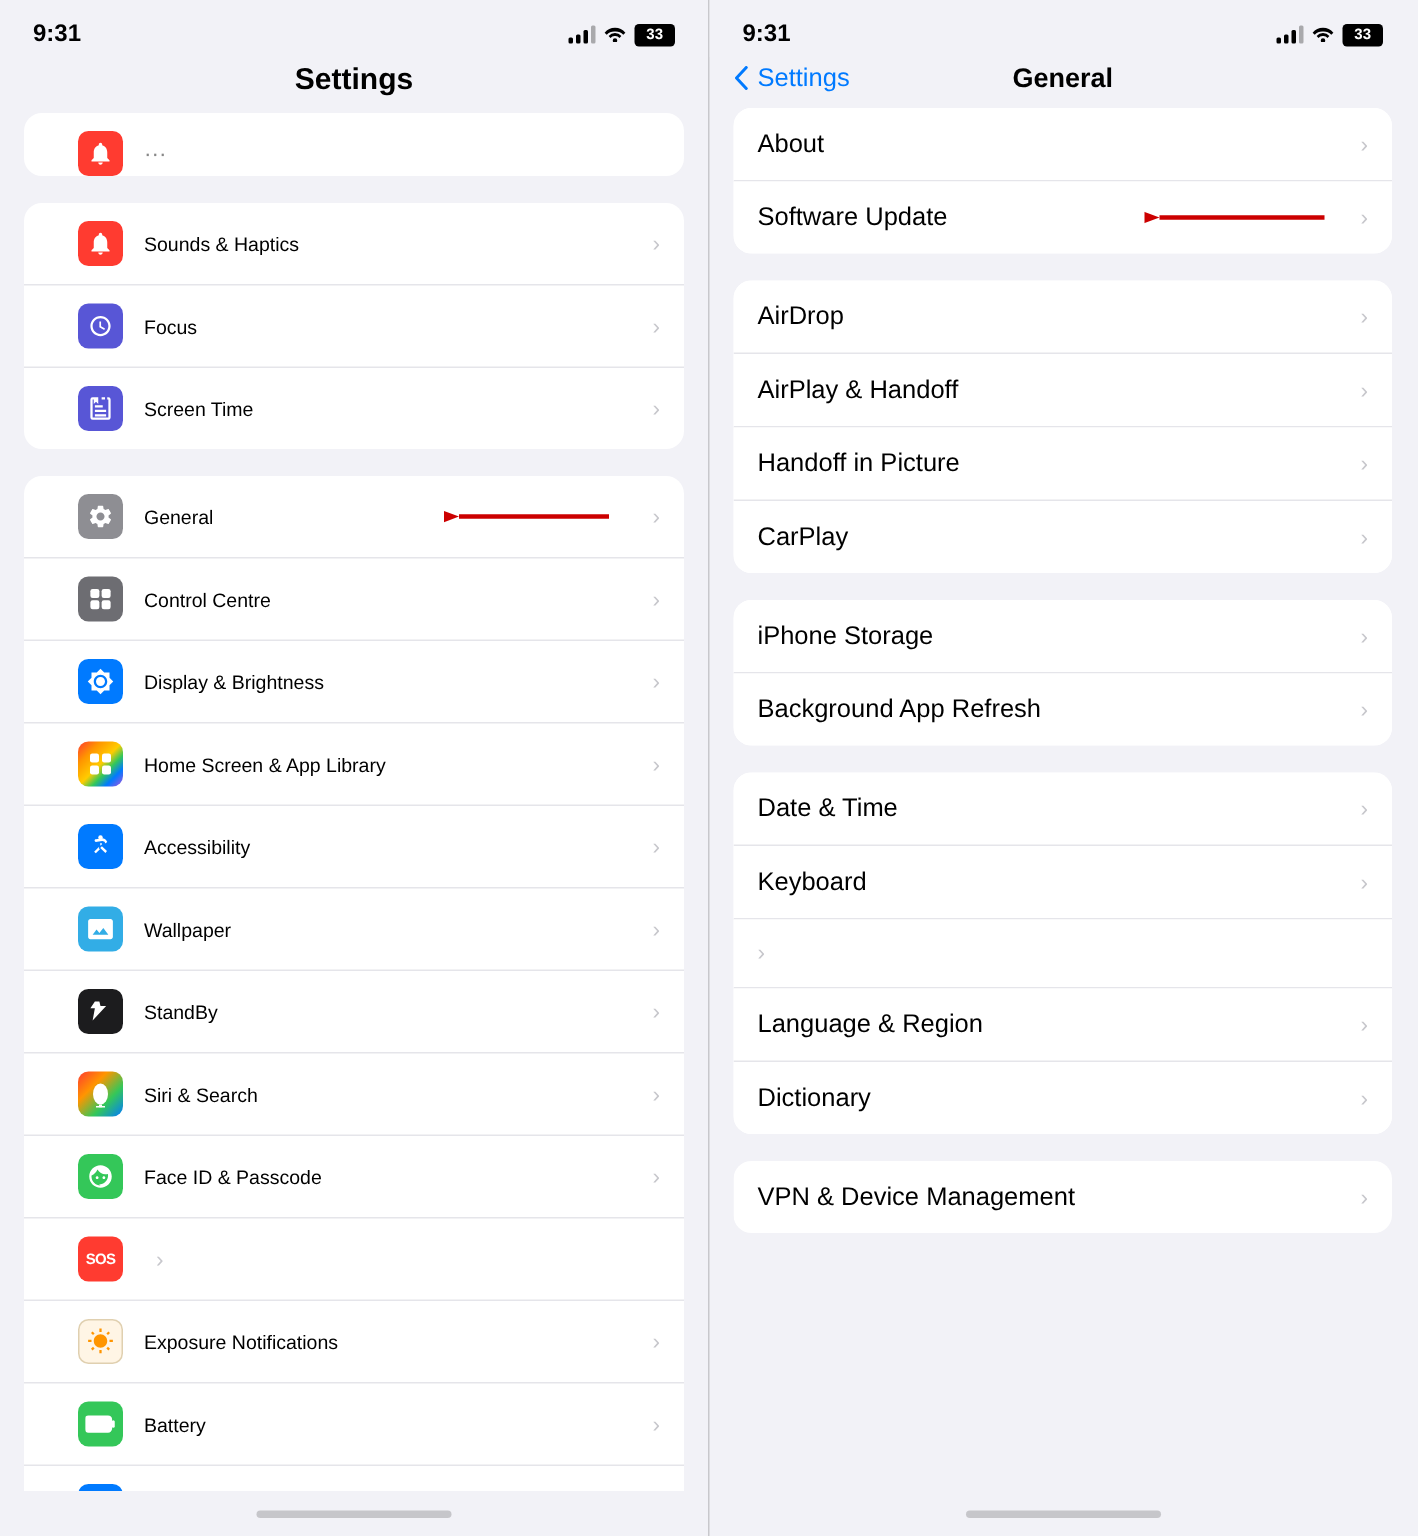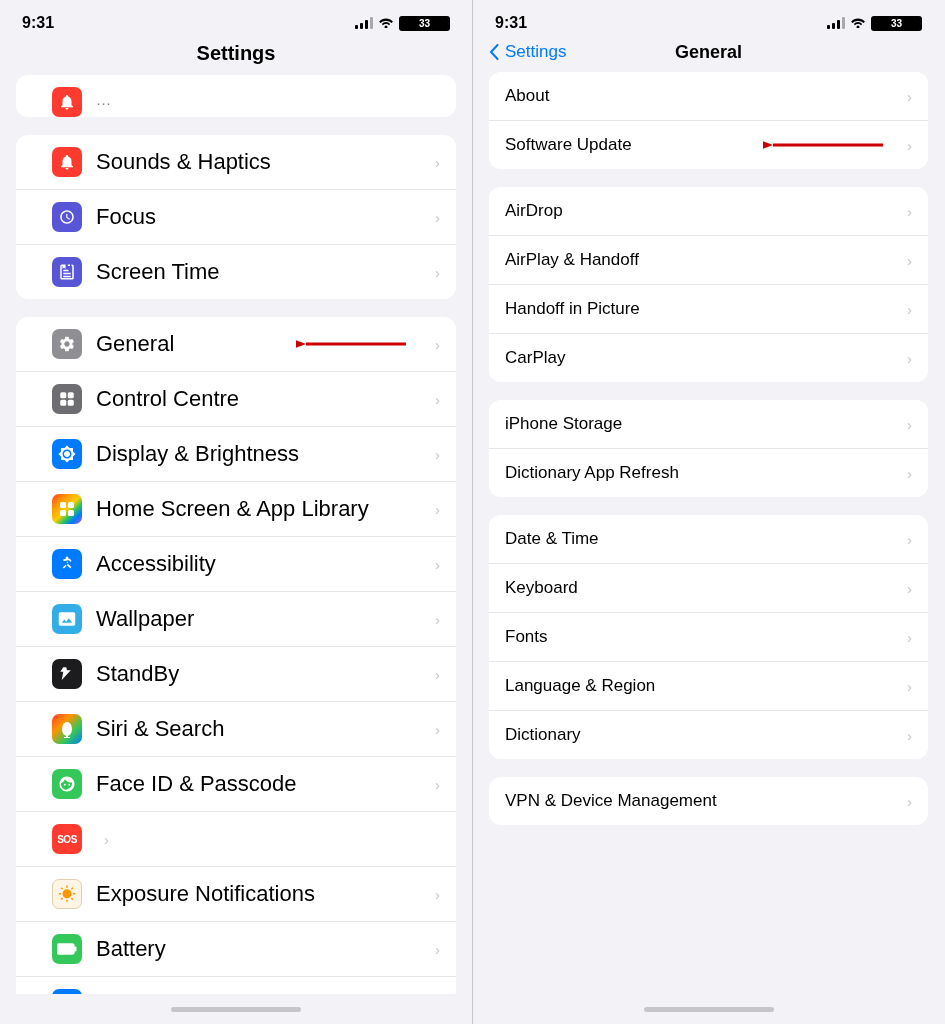--- a/index.html
+++ b/index.html
@@ -60,21 +60,21 @@
     .signal-bars span:nth-child(4) { height: 12px; opacity: 0.3; }
     .wifi-icon {
       font-size: 13px;
       color: #000;
     }
     .battery-icon {
       display: flex;
       align-items: center;
       background: #000;
       border-radius: 3px;
-      padding: 2px 20px;
+      padding: 2px 8px;
       font-size: 10px;
       font-weight: 700;
       color: #fff;
       min-width: 26px;
       justify-content: center;
     }
 
     
     .page-title-bar {
       text-align: center;
@@ -121,21 +121,21 @@
       justify-content: center;
       margin-right: 14px;
       flex-shrink: 0;
       font-size: 16px;
       color: #fff;
       margin-left: 20px;
     }
 
     .row-label {
       flex: 1;
-      font-size: 22px;
+      font-size: 13px;
       color: #000;
     }
 
     .row-chevron {
       color: #c7c7cc;
       font-size: 15px;
       margin-left: 8px;
     }
 
     
@@ -519,36 +519,35 @@
         <span class="plain-row-chevron">›</span>
       </div>
     </div>
 
     <div class="settings-group">
       <div class="plain-row">
         <span class="plain-row-label">iPhone Storage</span>
         <span class="plain-row-chevron">›</span>
       </div>
       <div class="plain-row">
-        <span class="plain-row-label">Dictionary App Refresh</span>
+        <span class="plain-row-label">Background App Refresh</span>
         <span class="plain-row-chevron">›</span>
       </div>
     </div>
 
     <div class="settings-group">
       <div class="plain-row">
         <span class="plain-row-label">Date &amp; Time</span>
         <span class="plain-row-chevron">›</span>
       </div>
       <div class="plain-row">
         <span class="plain-row-label">Keyboard</span>
         <span class="plain-row-chevron">›</span>
       </div>
       <div class="plain-row">
-        <span class="plain-row-label">Fonts</span>
         <span class="plain-row-chevron">›</span>
       </div>
       <div class="plain-row">
         <span class="plain-row-label">Language &amp; Region</span>
         <span class="plain-row-chevron">›</span>
       </div>
       <div class="plain-row">
         <span class="plain-row-label">Dictionary</span>
         <span class="plain-row-chevron">›</span>
       </div>

